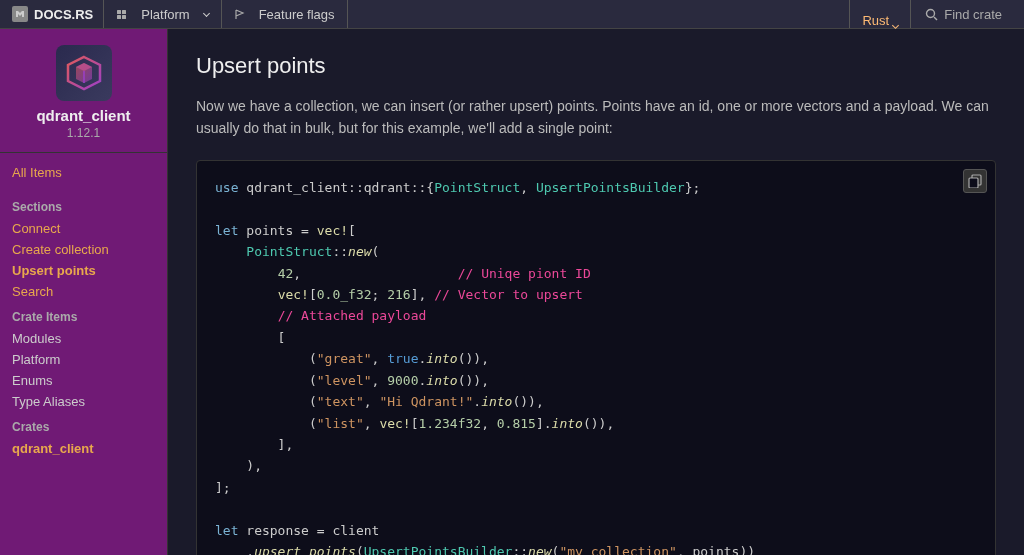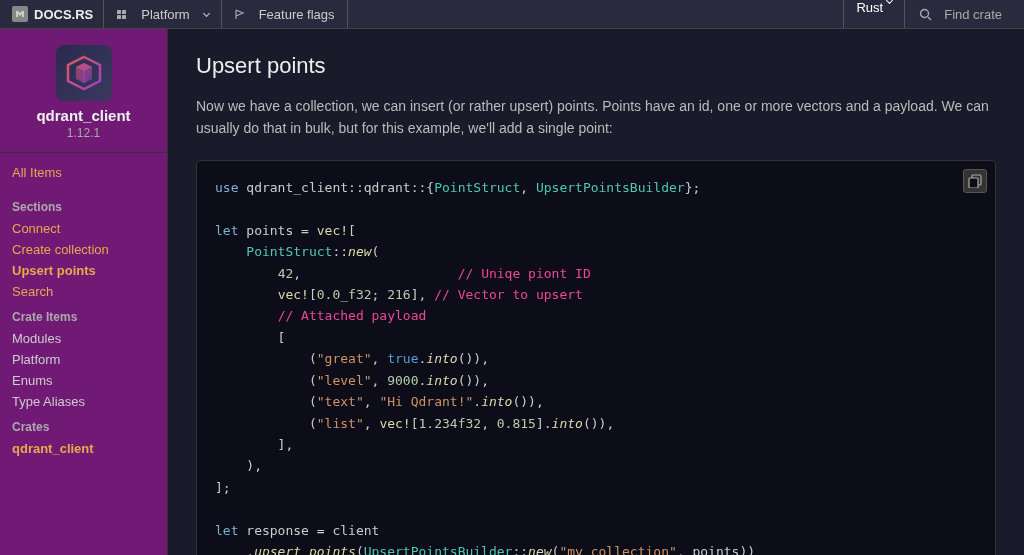--- a/index.html
+++ b/index.html
@@ -59,30 +59,30 @@
       border-right: 1px solid #555;
       height: 100%;
       cursor: pointer;
     }
     .topnav-spacer { flex: 1; }
     .topnav-right {
       display: flex; align-items: center; gap: 0;
       height: 100%;
     }
     .topnav-lang {
-      display: flex; align-items: flex-start; gap: 4px;
+      display: flex; align-items: flex-end; gap: 4px;
       padding: 0 12px;
-      color: #ffffff;
+      color: #fdba74;
       font-size: 13px;
       border-left: 1px solid #555;
       height: 100%;
       cursor: pointer;
     }
     .topnav-search {
-      display: flex; align-items: center; gap: 12px;
+      display: flex; align-items: center; gap: 6px;
       padding: 0 14px;
       color: #aaa;
       font-size: 13px;
       border-left: 1px solid #555;
       height: 100%;
       cursor: pointer;
     }
     .chevron {
       display: inline-block;
       border: solid currentColor;

